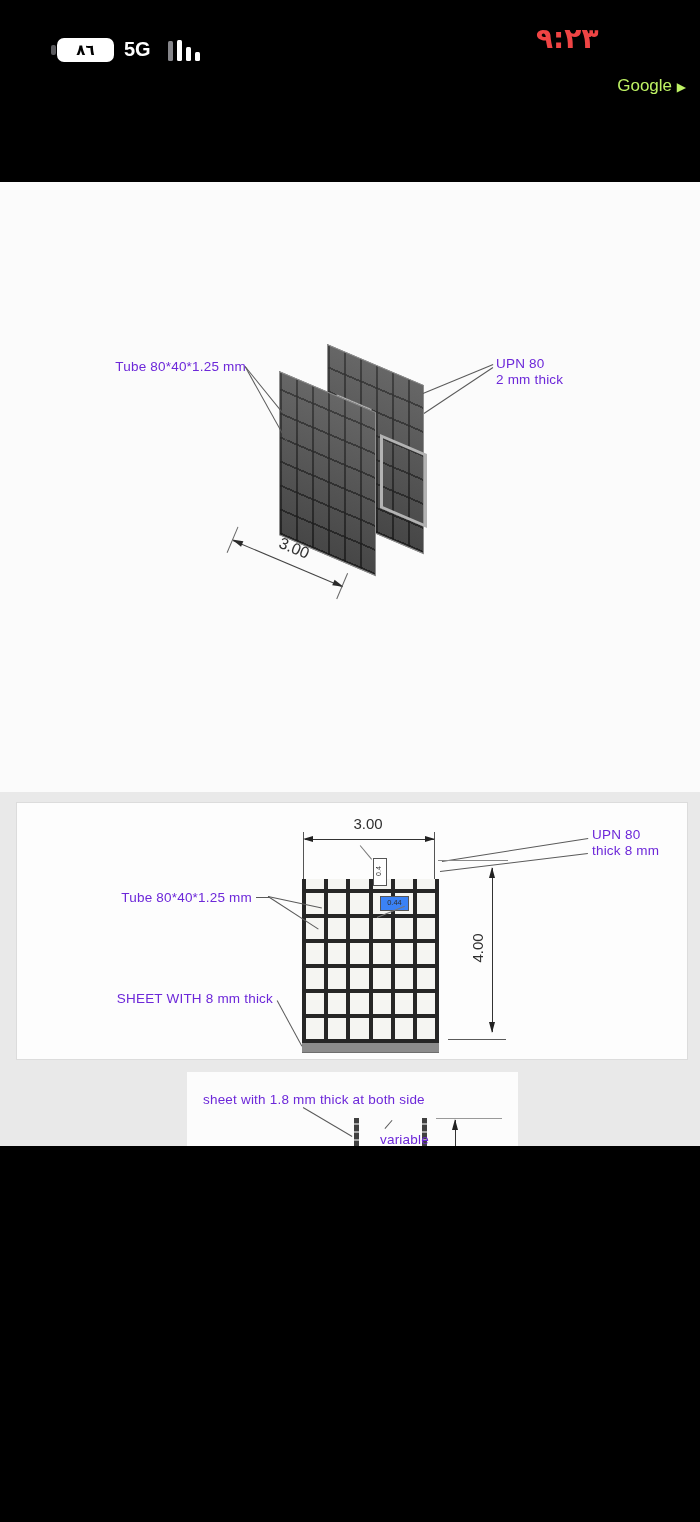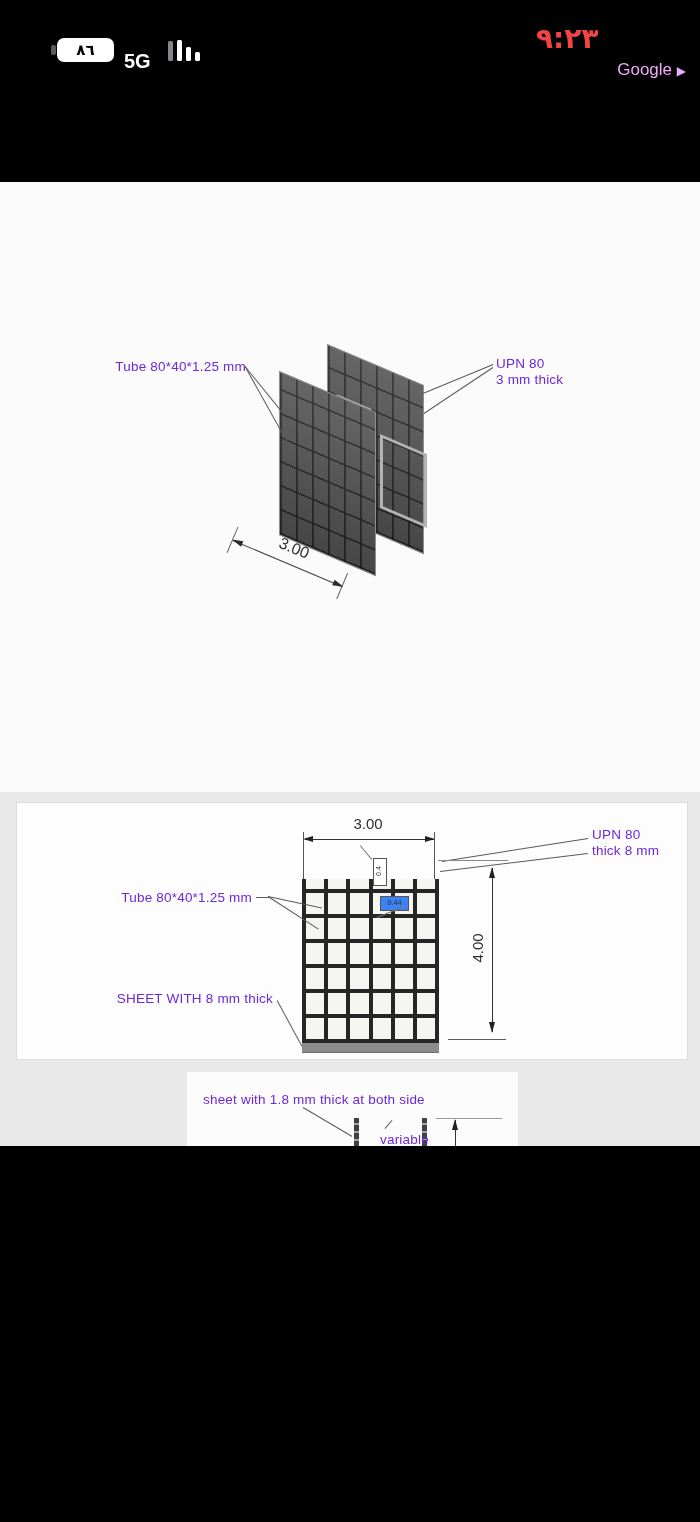--- a/index.html
+++ b/index.html
@@ -35,29 +35,29 @@
 <body>
 
 <div class="stage">
 
   <div class="abs" style="left:0;top:0;width:700px;height:90px;">
     <div class="abs" style="left:51px;top:45px;width:5px;height:10px;background:#5a5a5e;border-radius:2px;"></div>
     <div class="abs" style="left:57px;top:38px;width:57px;height:24px;background:#fff;border-radius:7px;
                 display:flex;align-items:center;justify-content:center;">
       <span class="arab" style="color:#000;font-size:15px;font-weight:bold;">٨٦</span>
     </div>
-    <div class="abs" style="left:124px;top:38px;font-size:20px;font-weight:600;color:#fff;margin-top:12px;">5G</div>
+    <div class="abs" style="left:124px;top:38px;font-size:20px;font-weight:600;color:#fff;">5G</div>
     <div class="abs" style="left:168px;top:38px;width:36px;height:24px;">
       <div class="abs" style="left:0;top:3px;width:5px;height:20px;background:#85858a;border-radius:1.5px;"></div>
       <div class="abs" style="left:9px;top:2px;width:5px;height:21px;background:#fff;border-radius:1.5px;"></div>
       <div class="abs" style="left:18px;top:9px;width:5px;height:14px;background:#fff;border-radius:1.5px;"></div>
       <div class="abs" style="left:27px;top:14px;width:5px;height:9px;background:#fff;border-radius:1.5px;"></div>
     </div>
     <div class="abs arab" style="left:536px;top:22px;width:62px;text-align:right;font-size:28px;font-weight:600;color:#ef4444;">٩:٢٣</div>
-    <div class="abs" style="left:596px;top:60px;width:90px;text-align:right;color:#f0abfc;font-size:17px;">
+    <div class="abs" style="left:596px;top:76px;width:90px;text-align:right;color:#bef264;font-size:17px;">
       <span>Google</span>
       <span style="font-size:12px;">▶</span>
     </div>
   </div>
 
   <div class="abs" style="left:0;top:182px;width:700px;height:1155px;">
 
     <div class="abs" style="left:0;top:0;width:700px;height:610px;background:#fbfbfb;">
 
       <div class="mesh" style="left:327px;top:162px;width:95px;height:167px;"></div>
@@ -65,21 +65,21 @@
       <div class="abs" style="left:380px;top:252px;width:41px;height:68px;border:3px solid #b3b3b3;
                   transform:skewY(23deg);transform-origin:top left;"></div>
       <div class="mesh" style="left:279px;top:189px;width:95px;height:162px;"></div>
 
       <div class="lbl" style="left:100px;top:177px;width:146px;text-align:right;">Tube 80*40*1.25 mm</div>
       <div class="ln" style="left:245px;top:184px;width:60px;transform:rotate(51deg);"></div>
       <div class="ln" style="left:245px;top:184px;width:93px;transform:rotate(60.9deg);"></div>
 
       <div class="lbl" style="left:496px;top:174px;line-height:16px;">
         <div>UPN 80</div>
-        <div>3 mm thick</div>
+        <div>2 mm thick</div>
       </div>
       <div class="ln" style="left:423px;top:211px;width:76px;transform:rotate(-22.5deg);"></div>
       <div class="ln" style="left:424px;top:231px;width:83px;transform:rotate(-33.7deg);"></div>
 
       <div class="abs" style="left:233px;top:358px;width:119px;transform:rotate(22.9deg);transform-origin:0 0;">
         <div class="abs" style="left:0;top:0;width:119px;height:1.4px;background:#444;"></div>
         <div class="arw" style="left:-1px;top:-2.9px;border-width:3.5px 11px 3.5px 0;border-color:transparent #2a2a2a transparent transparent;"></div>
         <div class="arw" style="left:109px;top:-2.9px;border-width:3.5px 0 3.5px 11px;border-color:transparent transparent transparent #2a2a2a;"></div>
         <div class="abs" style="left:-1px;top:-14px;width:1.3px;height:28px;background:#666;"></div>
         <div class="abs" style="left:117.5px;top:-14px;width:1.3px;height:28px;background:#666;"></div>

